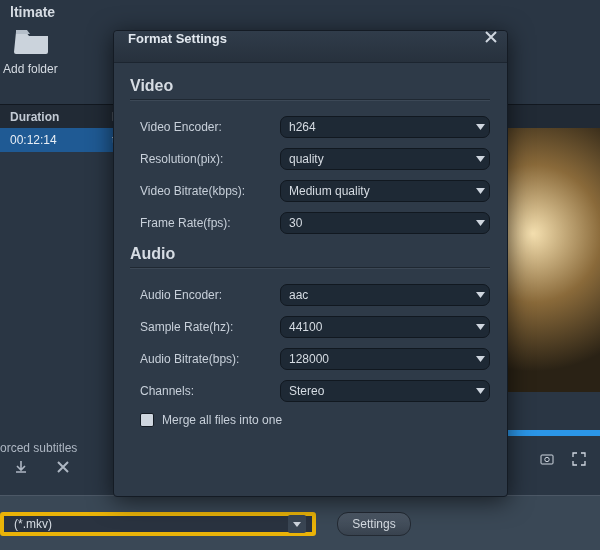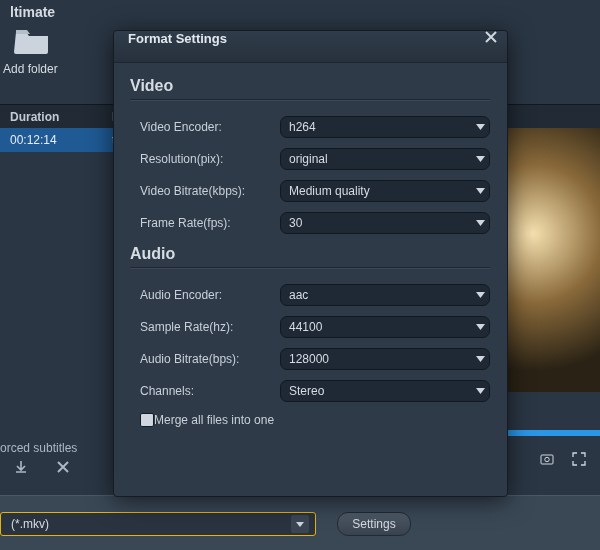--- a/index.html
+++ b/index.html
@@ -18,38 +18,38 @@
 .td.dest{flex:1;overflow:hidden;white-space:nowrap}
 .video-pane{position:absolute;left:504px;top:128px;width:96px;height:264px;background:#000}
 .video-still{width:100%;height:100%;background:radial-gradient(circle at 30% 40%,#f5e0b0 0%,#8a6a3a 40%,#2a2215 80%)}
 .progress-bar{position:absolute;left:504px;top:430px;width:100px;height:6px;background:#2b96e8;border-radius:3px}
 .playback-icons{position:absolute;left:540px;top:452px;display:flex;gap:18px;align-items:center}
 .pb-icon svg{width:14px;height:14px;display:block;fill:#cfd6df}
 .subtitles-label{position:absolute;left:0px;top:441px;font-size:12px;color:#aeb7c3}
 .dl-x{position:absolute;left:14px;top:460px;display:flex;gap:28px;align-items:center}
 .dl-x svg{width:14px;height:14px;fill:#aeb7c3}
 .bottom-bar{position:absolute;left:0;top:495px;width:600px;height:55px;background:#3a4856;border-top:1px solid #4c5866}
-.format-combo{position:absolute;left:0;top:512px;width:316px;height:24px;background:#2a3340;border:1px solid #eab308;border-radius:3px;display:flex;align-items:center;justify-content:space-between;box-sizing:border-box;padding:0 6px 0 10px;color:#d6dce3}
+.format-combo{position:absolute;left:0;top:512px;width:316px;height:24px;background:#2a3340;border:4px solid #eab308;border-radius:3px;display:flex;align-items:center;justify-content:space-between;box-sizing:border-box;padding:0 6px 0 10px;color:#d6dce3}
 .dropdown-arrow{width:18px;height:18px;display:flex;align-items:center;justify-content:center;background:#3a4654;border-radius:2px}
 .dropdown-arrow svg{width:8px;height:5px;fill:#cfd6df}
 .settings-btn{position:absolute;left:337px;top:512px;width:72px;height:22px;background:linear-gradient(#4e5a68,#38424e);border:1px solid #232a33;border-radius:11px;display:flex;align-items:center;justify-content:center;font-size:12px;color:#d6dce3;cursor:pointer}
 
 .dialog{position:absolute;left:113px;top:30px;width:393px;height:465px;background:#2e3a48;border:1px solid #141b24;border-radius:4px;box-shadow:0 4px 24px rgba(0,0,0,0.6)}
 .dlg-title{position:absolute;left:0;top:0;width:100%;height:32px;background:linear-gradient(#303c4a,#27313d);border-bottom:1px solid #1c2530;display:flex;align-items:flex-start;justify-content:space-between;padding:0 10px 0 14px;box-sizing:border-box;border-radius:4px 4px 0 0}
 .dlg-title-text{font-size:13px;font-weight:600;color:#e2e8ef}
 .dlg-close svg{width:12px;height:12px;stroke:#cfd6df;stroke-width:2;fill:none;cursor:pointer}
 .group-label{font-size:16px;font-weight:600;color:#d6dce3;margin:0 0 4px 0}
 .group-divider{height:1px;background:#1f2832;border-bottom:1px solid #3c4856;margin-bottom:10px}
 .gvideo{position:absolute;left:16px;top:46px;width:360px}
 .gaudio{position:absolute;left:16px;top:214px;width:360px}
 .row{display:flex;align-items:center;height:32px}
 .row .lbl{width:140px;padding-left:10px;color:#c8d0da;font-size:12px}
 .dd{flex:1;height:22px;background:#1e2935;border:1px solid #111820;border-radius:7px;display:flex;align-items:center;justify-content:space-between;padding:0 4px 0 8px;box-sizing:border-box;color:#d6dce3;font-size:12px;cursor:pointer}
 .dd .tri svg{width:9px;height:6px;fill:#cfd6df;display:block}
-.merge-row{position:absolute;left:26px;top:382px;display:flex;}
+.merge-row{position:absolute;left:26px;top:382px;display:flex;gap:8px}
 .checkbox{width:12px;height:12px;background:#cfd6df;border:1px solid #141b24;border-radius:2px;cursor:pointer}
 .merge-row .mlbl{font-size:12px;color:#c8d0da}
 .dlg-btn-bar{position:absolute;left:0;bottom:0;width:100%;height:44px;background:#283340;border-top:1px solid #1c2530;border-radius:0 0 4px 4px}
 .pill{height:22px;background:linear-gradient(#4e5a68,#38424e);border:1px solid #1e2630;border-radius:11px;display:flex;align-items:center;justify-content:center;font-size:12px;color:#d6dce3;cursor:pointer;position:absolute;top:10px}
 .pill.reset{left:14px;width:78px}
 .pill.ok{left:238px;width:68px}
 .pill.cancel{left:314px;width:68px}
 </style>
 </head>
 <body>
@@ -132,21 +132,21 @@
           <span class="tri">
             <svg viewBox="0 0 9 6">
               <path d="M0 0h9L4.5 6Z"></path>
             </svg>
           </span>
         </div>
     </div>
     <div class="row">
       <div class="lbl">Resolution(pix):</div>
       <div class="dd">
-          <span>original</span>
+          <span>quality</span>
           <span class="tri">
             <svg viewBox="0 0 9 6">
               <path d="M0 0h9L4.5 6Z"></path>
             </svg>
           </span>
         </div>
     </div>
     <div class="row">
       <div class="lbl">Video Bitrate(kbps):</div>
       <div class="dd">

